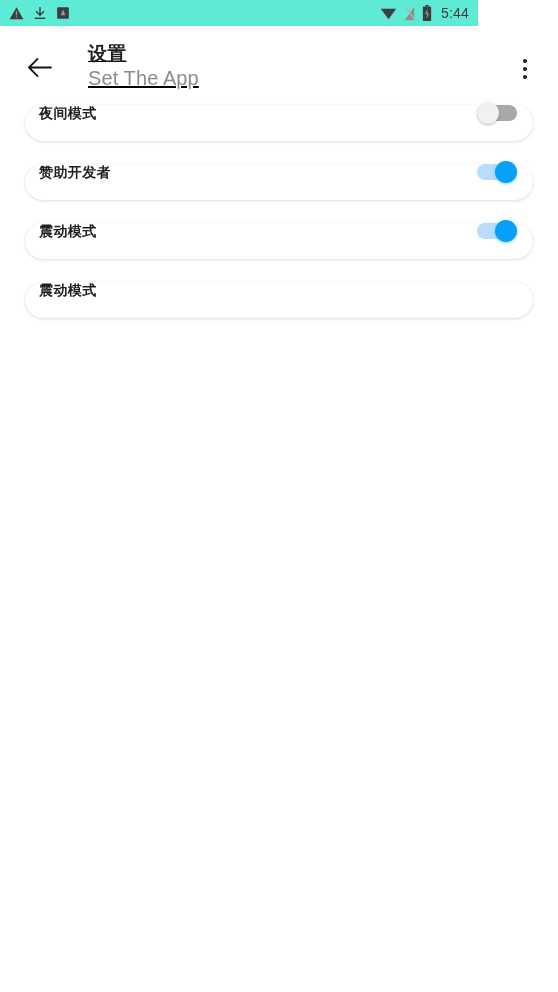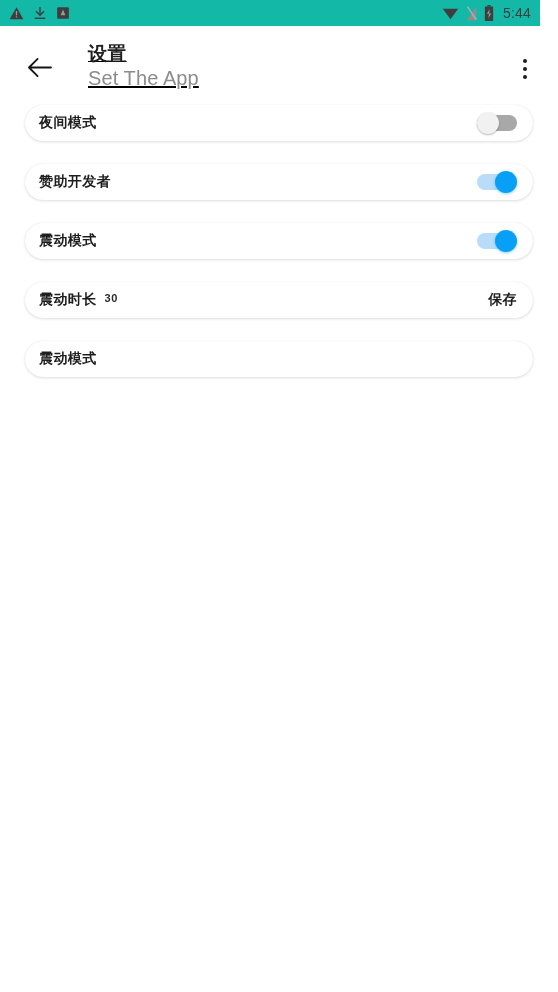--- a/index.html
+++ b/index.html
@@ -6,22 +6,22 @@
   html, body {
     width:558px; height:992px;
     background:#ffffff;
     font-family:"Liberation Sans","DejaVu Sans",sans-serif;
     overflow:hidden;
   }
 
   
   .statusbar{
     position:relative;
-    height:26px; width:540px;
-    background:#14b8a6;
+    height:26px; width:478px;
+    background:#5eead4;
     display:flex; align-items:center;
     padding:0 9px;
   }
   .sb-left{ display:flex; align-items:center; gap:9px; }
   .sb-right{ margin-left:auto; display:flex; align-items:center; gap:7px; }
   .sb-ico{ display:block; }
   .sb-clock{
     font-size:14px; color:#3e3e3e; font-weight:400;
     letter-spacing:.2px; margin-left:2px;
   }
@@ -62,23 +62,24 @@
   }
 
   
   .list{ padding:0 25px; margin-top:9px; }
   .card{
     position:relative;
     height:36px; width:508px;
     background:#ffffff;
     border-radius:18px;
     box-shadow:0 1px 3px rgba(0,0,0,.13), 0 0 1px rgba(0,0,0,.10);
-    display:flex; align-items:center;
+    display:flex; 
     padding:0 16px 0 14px;
     margin-bottom:23px;
+    gap:16px;
   }
   .card-label{
     font-size:14px; color:#1e1e1e; font-weight:700;
     letter-spacing:.4px; white-space:nowrap;
   }
 
   
   .switch{
     margin-left:auto; position:relative;
     width:40px; height:16px; border-radius:8px;
@@ -185,23 +186,18 @@
   </div>
 
   <div class="card">
     <span class="card-label">震动模式</span>
     <span class="switch on">
       <span class="track"></span>
       <span class="thumb"></span>
     </span>
   </div>
 
-  <div class="card">
-    <span class="card-label">震动时长</span>
-    <span class="dur-value">30</span>
-    <span class="save-btn">保存</span>
-  </div>
 
   <div class="card">
     <span class="card-label">震动模式</span>
   </div>
 
 </div>
 
 </body></html>

